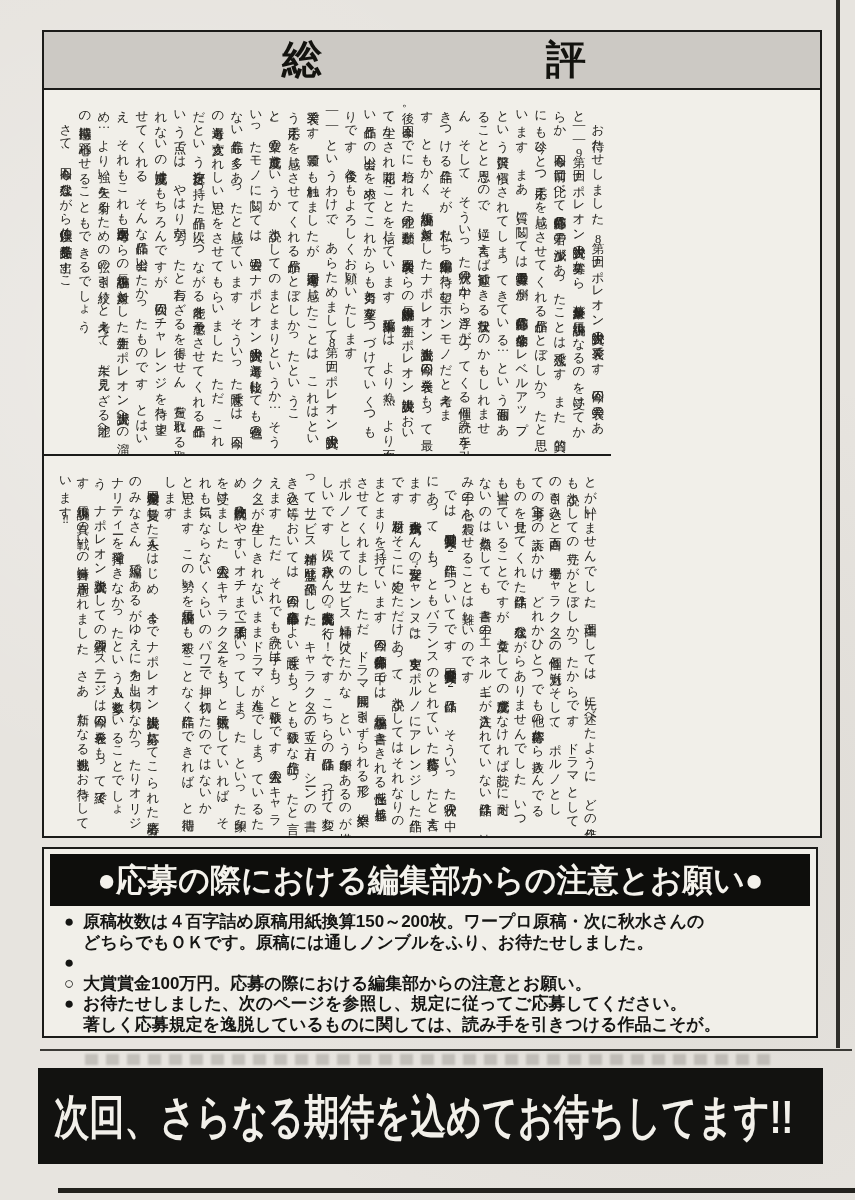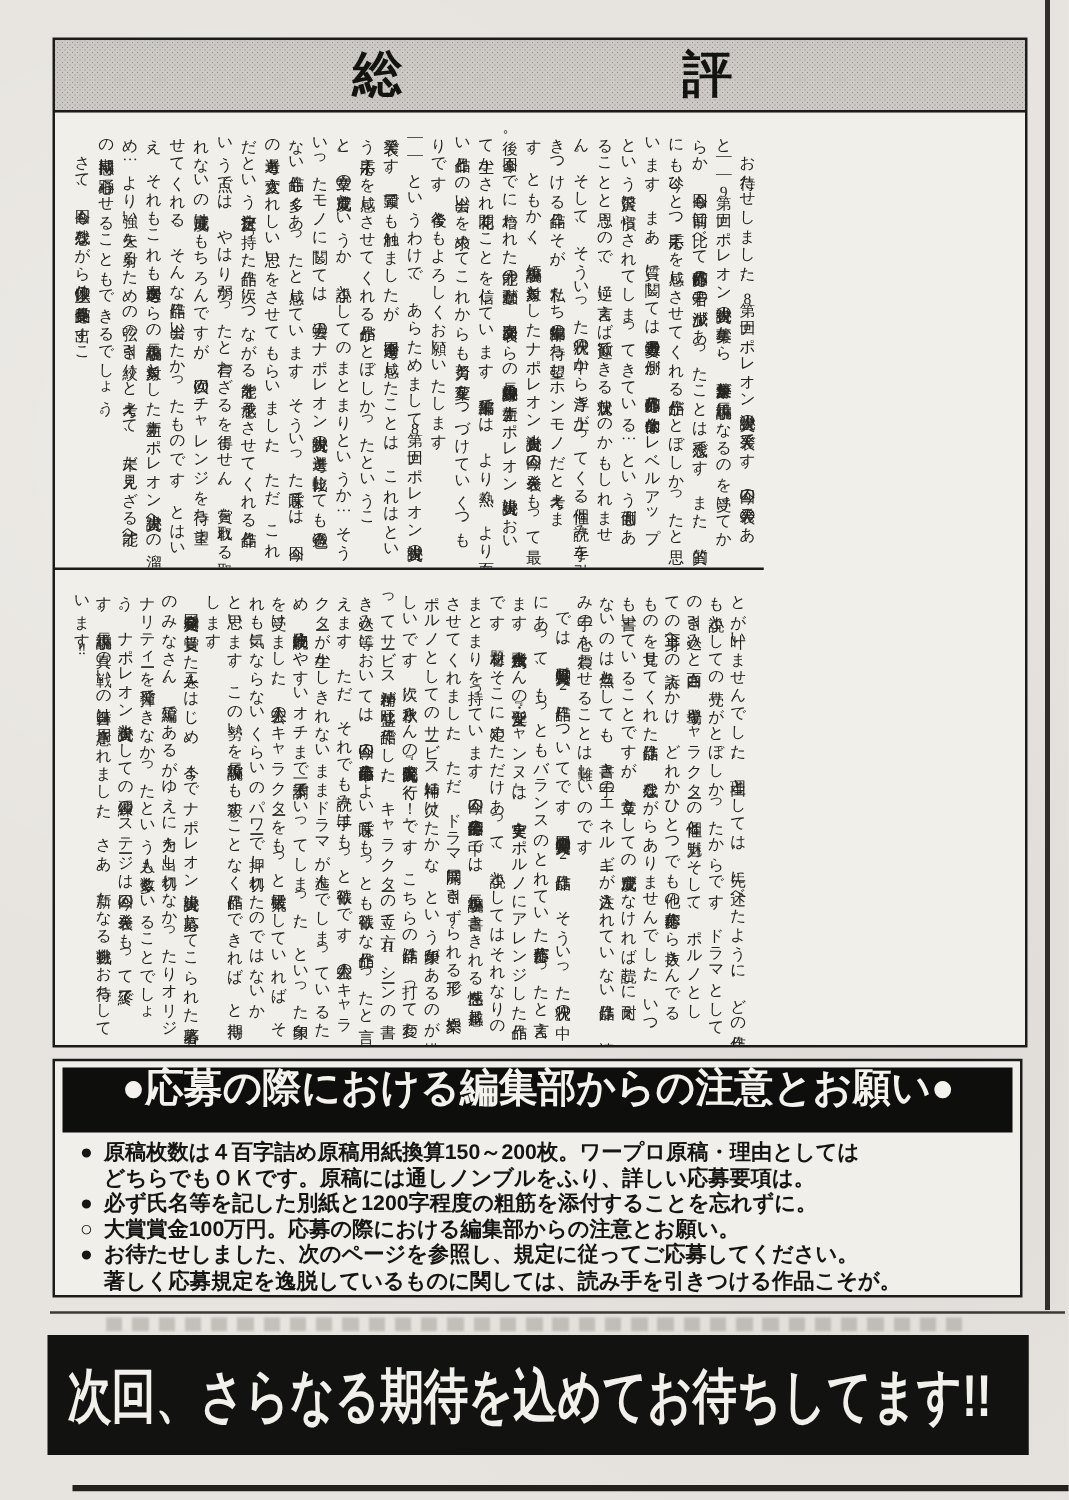--- a/index.html
+++ b/index.html
@@ -43,21 +43,21 @@
   .block1 p { line-height:19px; }
   .block2 { height:382px; border-top:2px solid #1b1b19; }
   .block2 p { line-height:17.5px; }
 
   .notice-box {
     position:absolute; left:42px; top:847px; width:776px; height:191px;
     border:2px solid #1b1b19; background:#f1efe9; box-sizing:border-box;
   }
   .notice-banner {
     margin:5px 6px 3px 6px; height:52px; background:#0e0e0c;
-    display:flex; align-items:flex-start; justify-content:center;
+    display:flex; align-items:center; justify-content:center;
   }
   .notice-banner .hd {
     color:#f4f2ec; font-weight:bold; font-size:32px; line-height:1;
     font-family:"Liberation Sans","DejaVu Sans",sans-serif;
     white-space:nowrap; transform:scaleX(.97);
   }
   .notice-lines {
     padding:3px 16px 0 20px; color:#151513;
     font-family:"Liberation Sans","DejaVu Sans",sans-serif; font-weight:bold;
   }
@@ -109,29 +109,28 @@
   </div>
 </section>
 
 <section class="notice-box">
   <div class="notice-banner">
     <span class="hd">●応募の際における編集部からの注意とお願い●</span>
   </div>
   <div class="notice-lines">
     <div class="notice-line">
       <span class="bullet">●</span>
-      <span>原稿枚数は４百字詰め原稿用紙換算150～200枚。ワープロ原稿・理由としては</span>
+      <span>原稿枚数は４百字詰め原稿用紙換算150～200枚。ワープロ原稿・次に秋水さんの</span>
     </div>
     <div class="notice-line">
       <span class="bullet"></span>
-      <span>どちらでもＯＫです。原稿には通しノンブルをふり、詳しい応募要項は。</span>
+      <span>どちらでもＯＫです。原稿には通しノンブルをふり、お待たせしました。</span>
     </div>
     <div class="notice-line">
       <span class="bullet">●</span>
-      <span>必ず氏名等を記した別紙と1200字程度の粗筋を添付することを忘れずに。</span>
     </div>
     <div class="notice-line">
       <span class="bullet">○</span>
       <span>大賞賞金100万円。応募の際における編集部からの注意とお願い。</span>
     </div>
     <div class="notice-line">
       <span class="bullet">●</span>
       <span>お待たせしました、次のページを参照し、規定に従ってご応募してください。</span>
     </div>
     <div class="notice-line">

